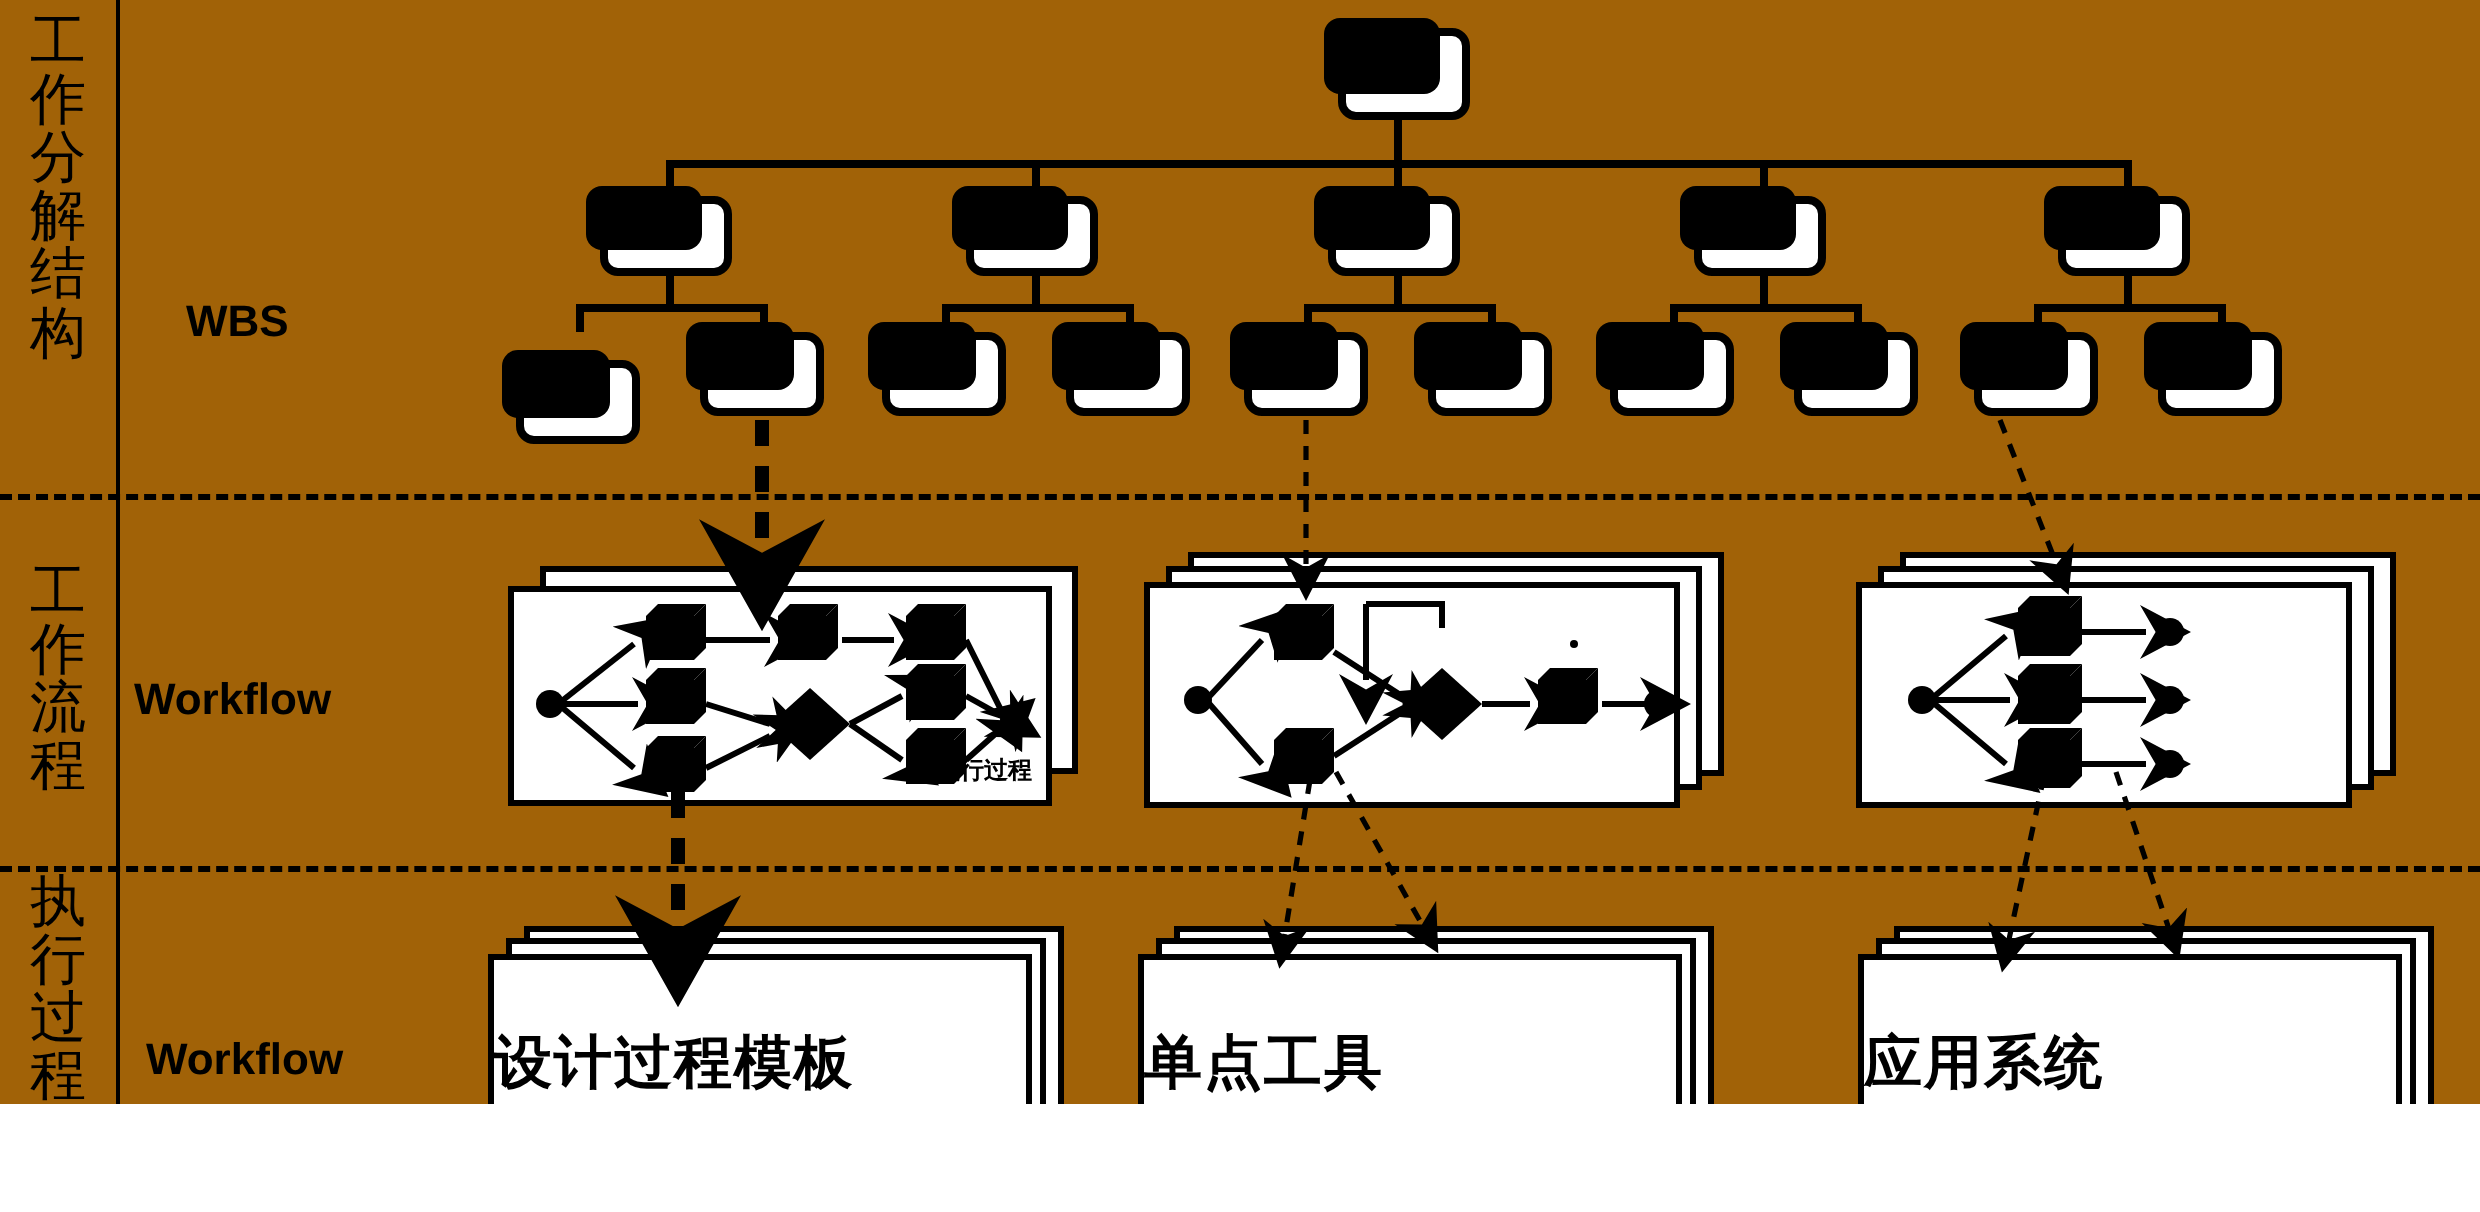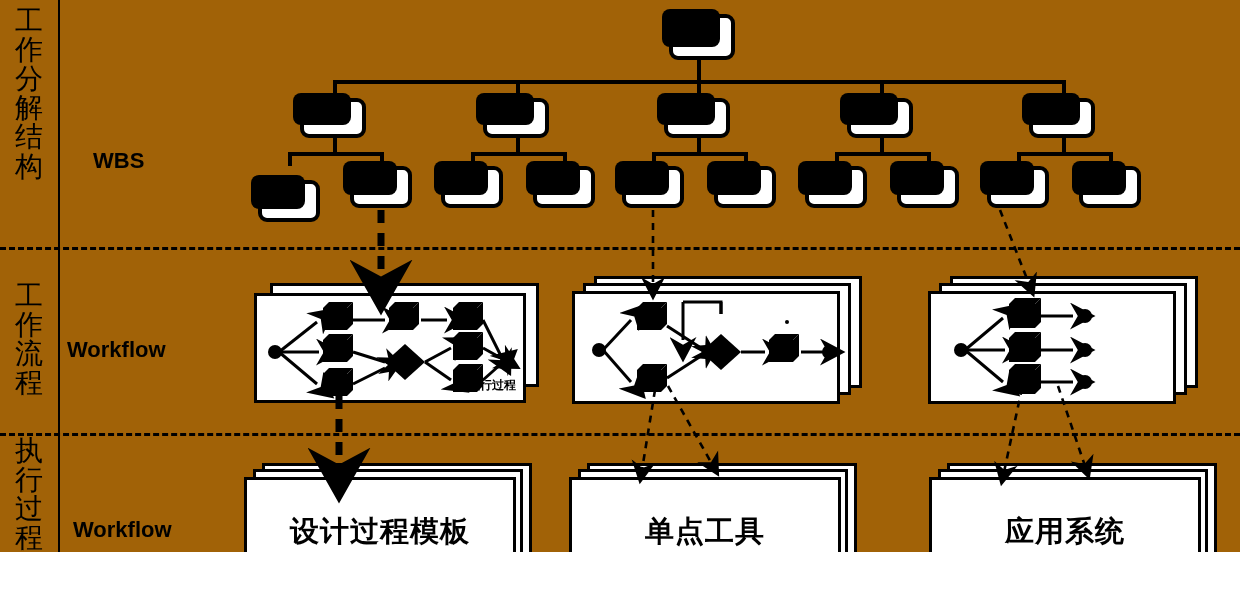--- a/index.html
+++ b/index.html
@@ -102,21 +102,21 @@
     position:absolute;
     left:0;
     box-sizing:border-box;
     background:#fff;
     border:3px solid #000;
     overflow:visible;
   }
   .proc-text{
     position:absolute;
     left:0;right:0;
-    text-align:center;
+    text-align:left;
     font-size:29px;
     font-weight:700;
     font-family:"DejaVu Sans","Liberation Sans",sans-serif;
     color:#000;
     letter-spacing:1px;
     white-space:nowrap;
   }
   .wf-caption{
     position:absolute;
     font-size:12px;

